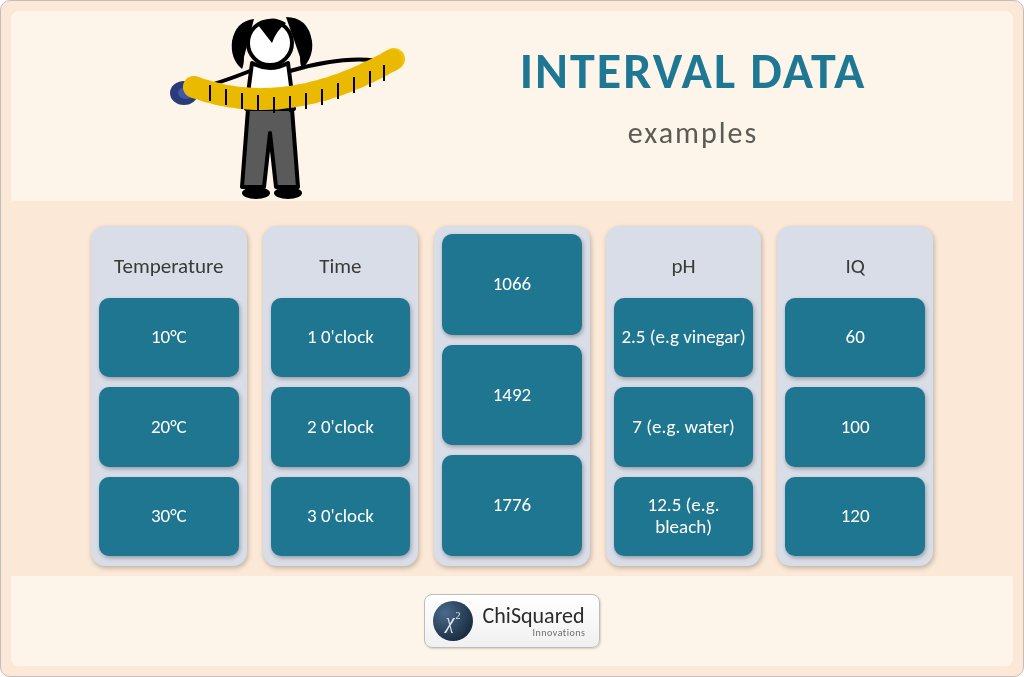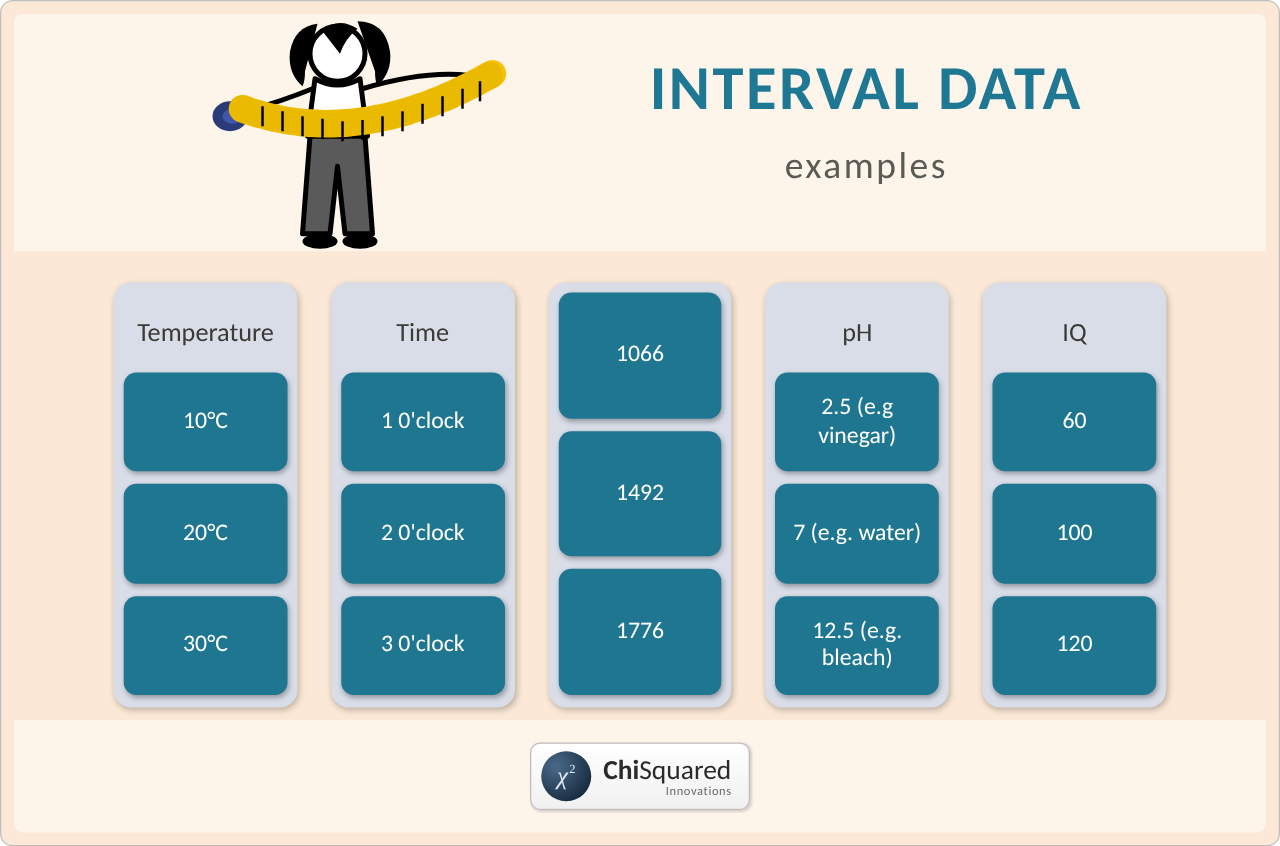--- a/index.html
+++ b/index.html
@@ -58,21 +58,21 @@
   }
 
   
   .columns {
     position: absolute;
     left: 90px;
     right: 90px;
     top: 225px;
     bottom: 110px;
     display: flex;
-    gap: 27px;
+    gap: 16px;
   }
   .col {
     flex: 1 1 0;
     background: #d8dde8;
     border-radius: 14px;
     box-shadow: 1px 2px 5px rgba(0,0,0,0.25);
     display: flex;
     flex-direction: column;
     align-items: center;
     padding: 8px 8px 10px 8px;
@@ -142,21 +142,21 @@
     font-style: italic;
     font-size: 20px;
     display: flex;
     align-items: center;
     justify-content: center;
     position: relative;
   }
   .logo-mark sup { font-size: 10px; position: relative; top: -6px; left: 1px; font-style: normal;}
   .logo-text { line-height: 1; text-align: left; }
   .logo-text .big { font-size: 22px; color: #2b2b2b; }
-  .logo-text .big b { font-weight: 700; }
+  .logo-text .big b { font-weight: 400; }
   .logo-text .small { font-size: 10px; color: #6b6b6b; letter-spacing: 0.5px; display:block; margin-left: 50px; margin-top:1px;text-align:center;}
 </style>
 </head>
 <body>
 
 <div class="canvas">
 
   <div class="header-band"></div>
 
   <div class="illustration">

